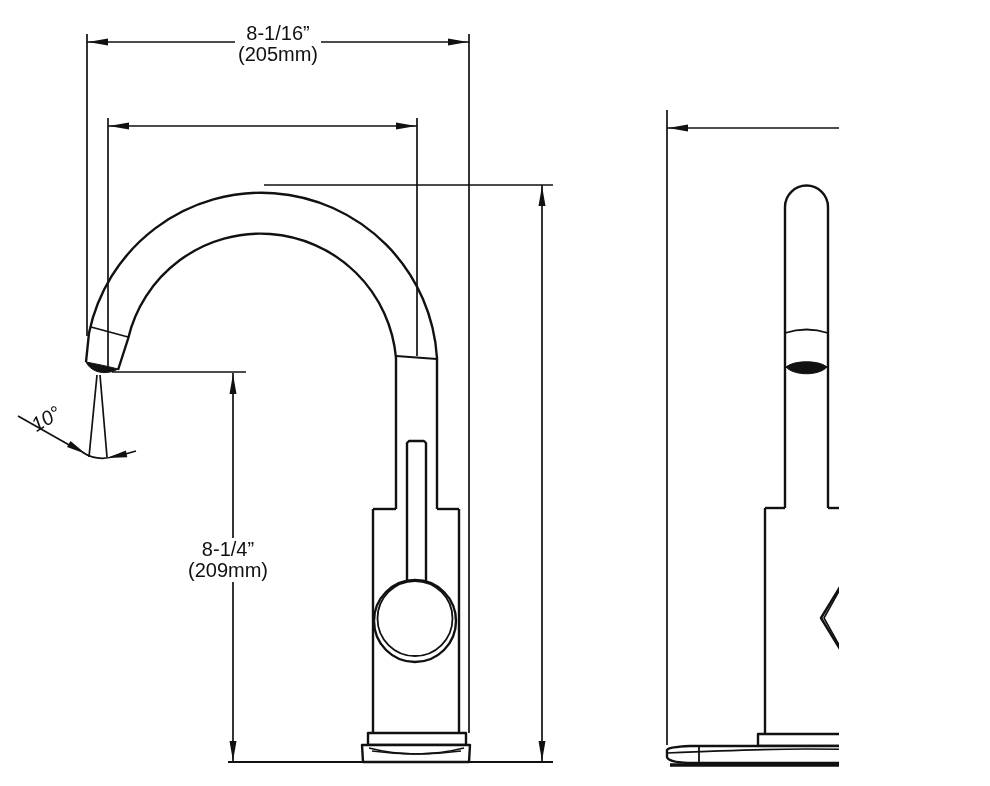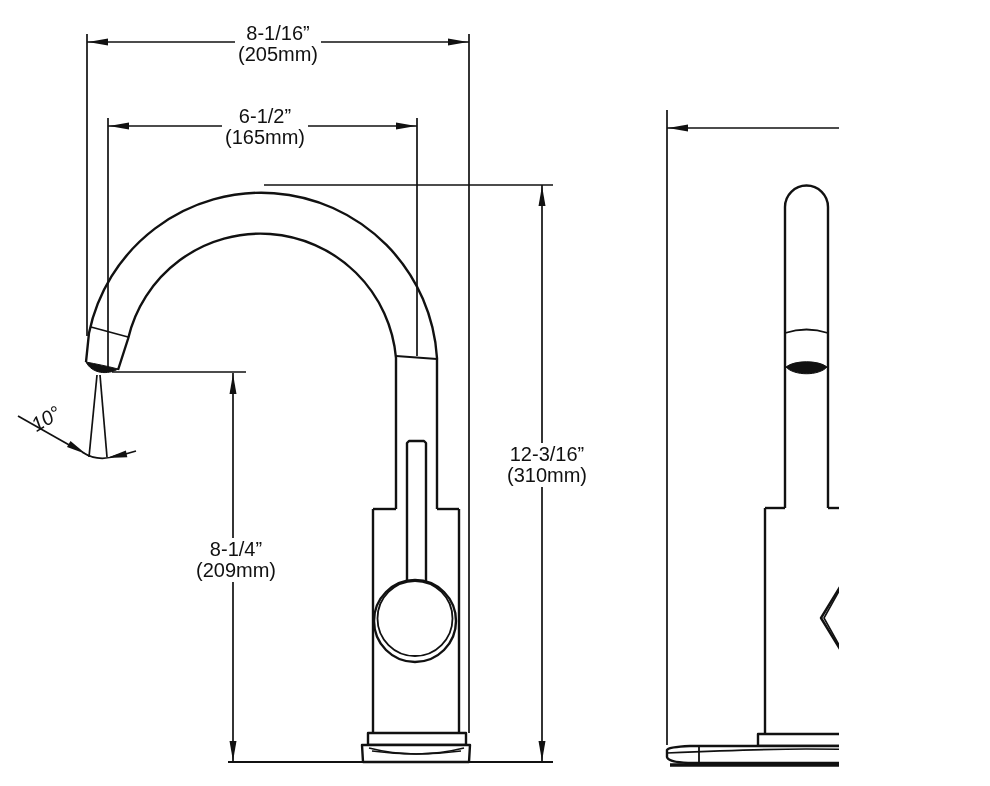--- a/index.html
+++ b/index.html
@@ -129,31 +129,23 @@
       <polygon fill="#111111" stroke="none" points="967,128 947,124.5 947,131.5"></polygon>
     </g>
   </g>
 </svg>
 
   <div class="dim-label" style="left:278px;top:44px">
     <div>8-1/16”</div>
     <div>(205mm)</div>
   </div>
 
-  <div class="dim-label" style="left:265px;top:127px">
-    <div>6-1/2”</div>
-    <div>(165mm)</div>
-  </div>
 
-  <div class="dim-label" style="left:547px;top:465px">
-    <div>12-3/16”</div>
-    <div>(310mm)</div>
-  </div>
 
-  <div class="dim-label" style="left:236px;top:560px">
+  <div class="dim-label" style="left:228px;top:560px">
     <div>8-1/4”</div>
     <div>(209mm)</div>
   </div>
 
   <div class="angle-label" style="left:46px;top:419px">10°</div>
 
 
 </div>
 
 </body></html>

